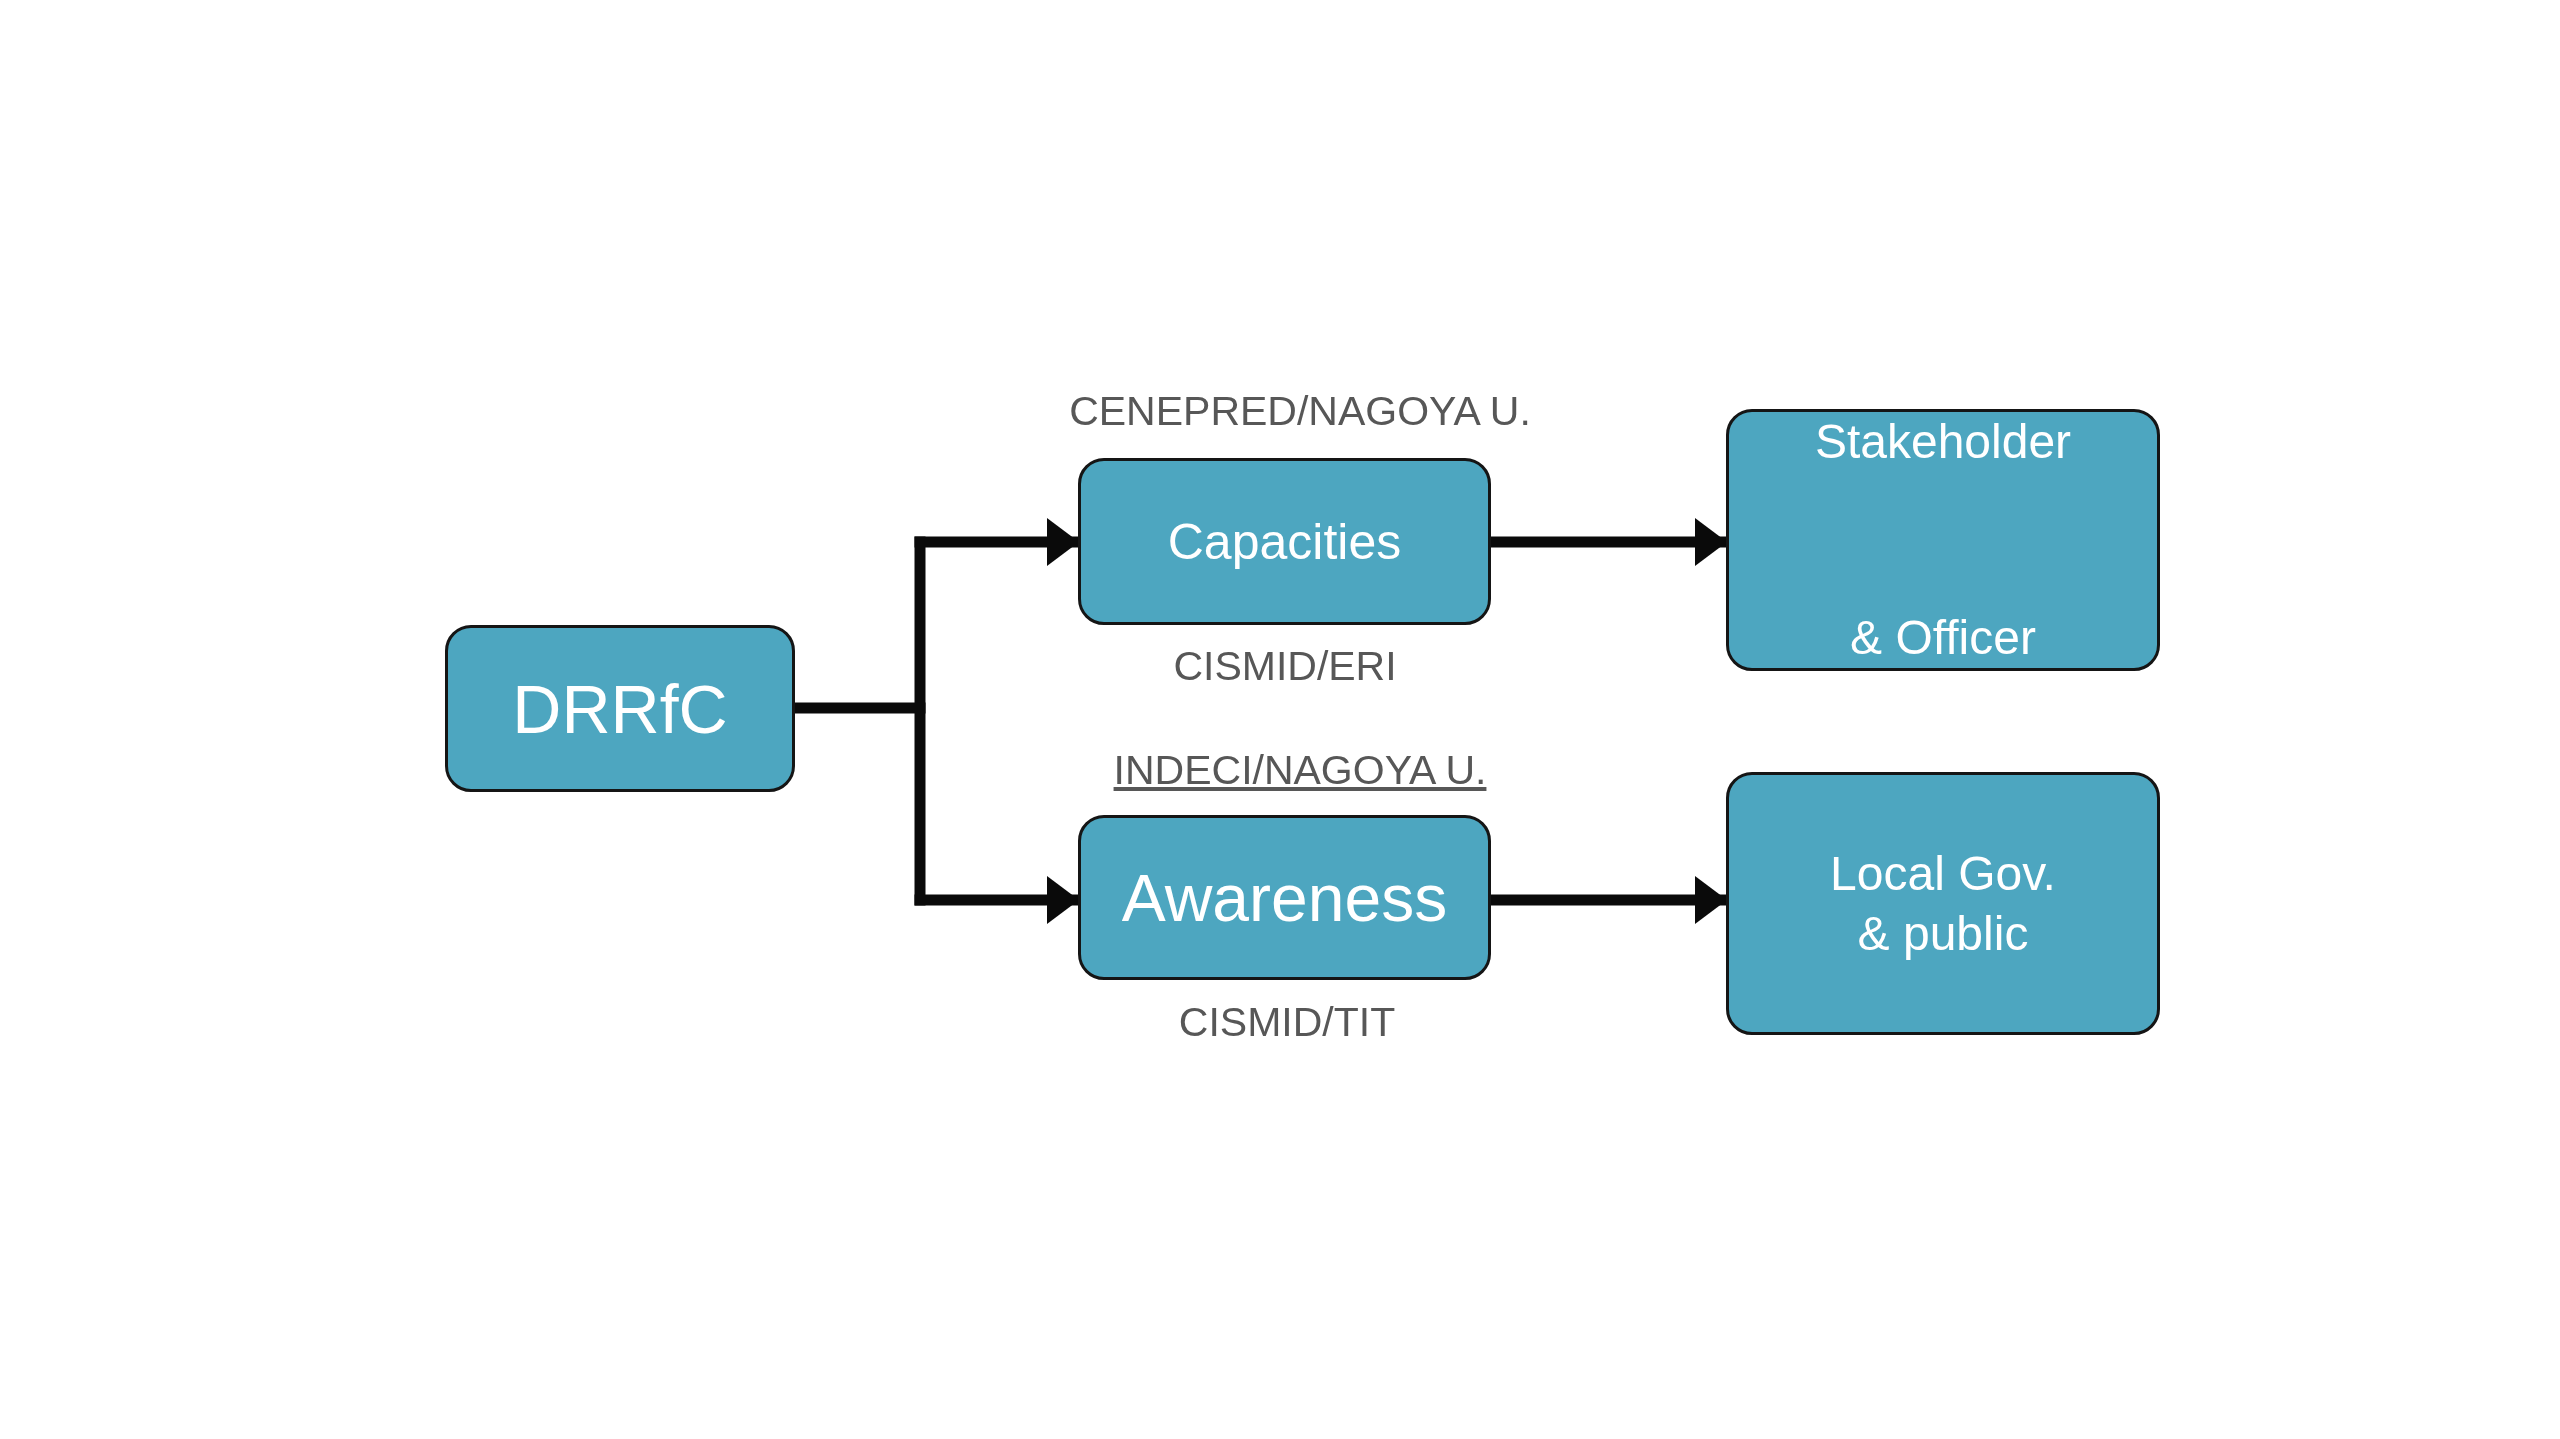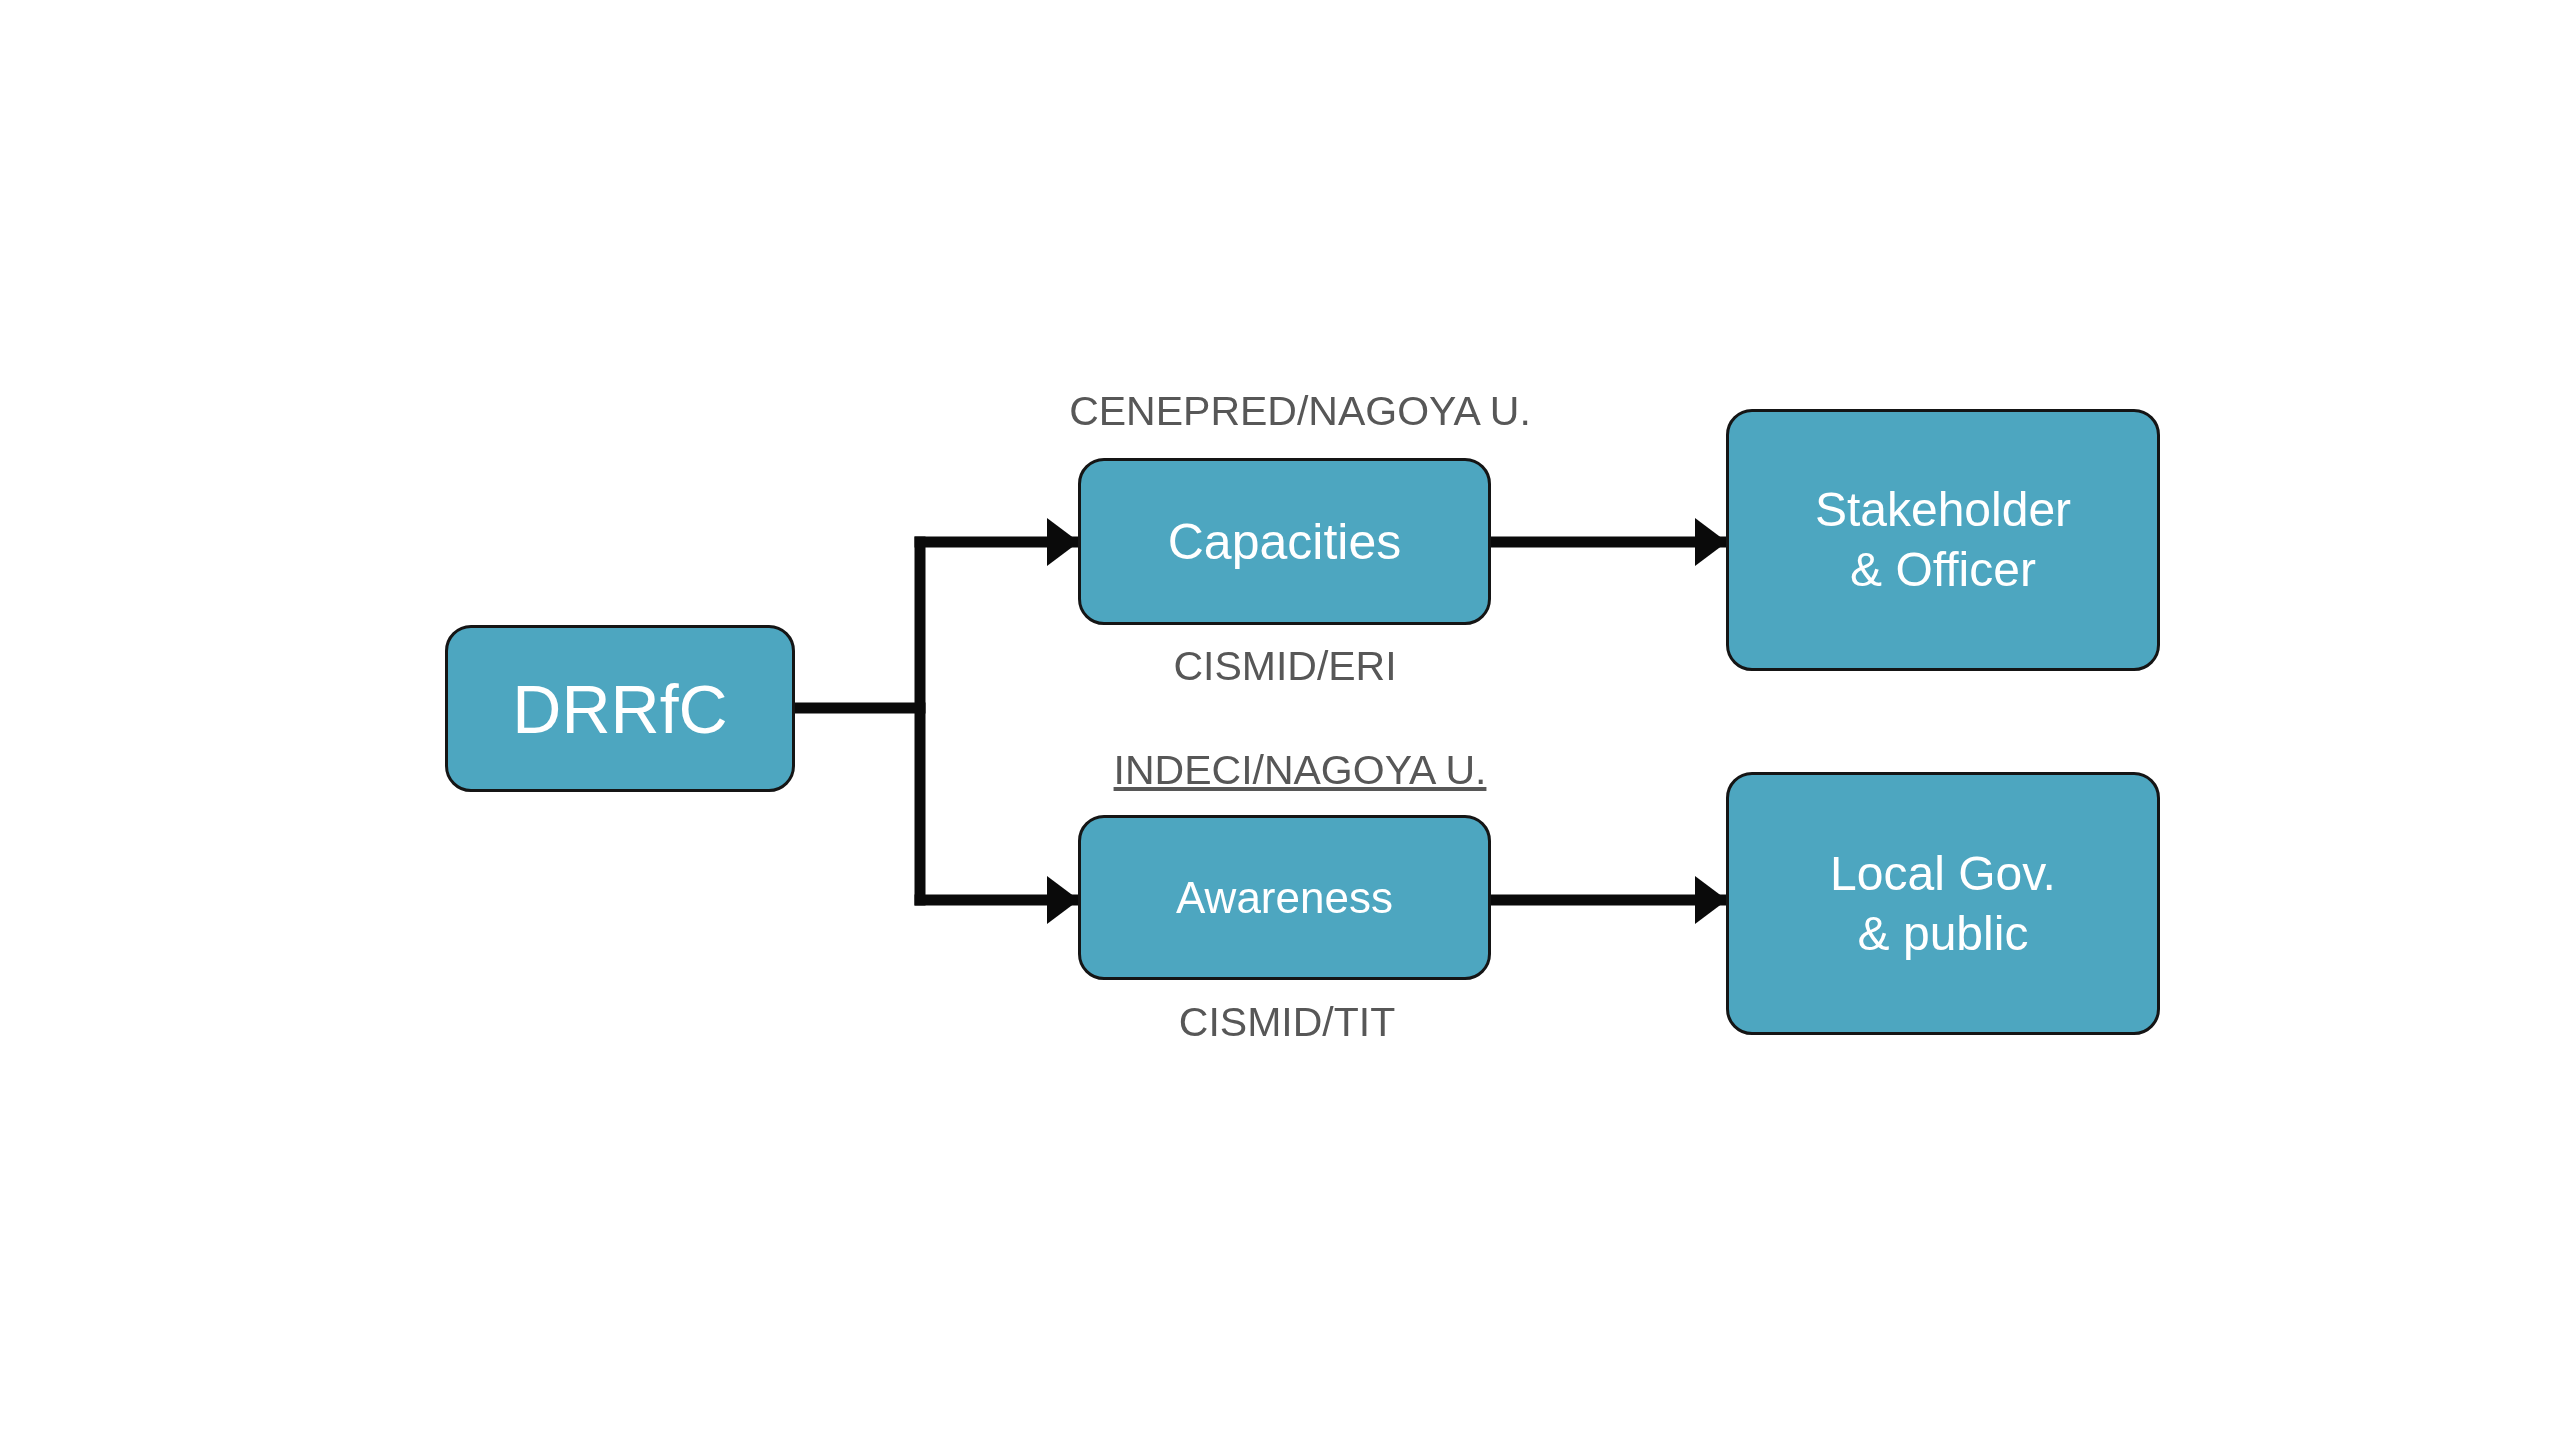--- a/index.html
+++ b/index.html
@@ -34,22 +34,22 @@
     box-sizing:border-box;
     display:flex;
     flex-direction:column;
     align-items:center;
     justify-content:center;
     color:var(--node-text);
     text-align:center;
   }
   .node-root{left:445px;top:625px;width:350px;height:167px;font-size:68px;}
   .node-capacities{left:1078px;top:458px;width:413px;height:167px;font-size:50px;justify-content:center;}
-  .node-awareness{left:1078px;top:815px;width:413px;height:165px;font-size:44px;text-align:right;}
-  .node-stakeholder{left:1726px;top:409px;width:434px;height:262px;font-size:48px;line-height:60px;}
+  .node-awareness{left:1078px;top:815px;width:413px;height:165px;font-size:66px;text-align:right;}
+  .node-stakeholder{left:1726px;top:409px;width:434px;height:262px;font-size:48px;line-height:60px;justify-content:space-between;}
   .node-localgov{left:1726px;top:772px;width:434px;height:263px;font-size:48px;line-height:60px;}
   .annotation{
     position:absolute;
     transform:translateX(-50%);
     white-space:nowrap;
     color:var(--annotation-text);
     font-size:41px;
     line-height:46px;
     text-align:center;
   }

